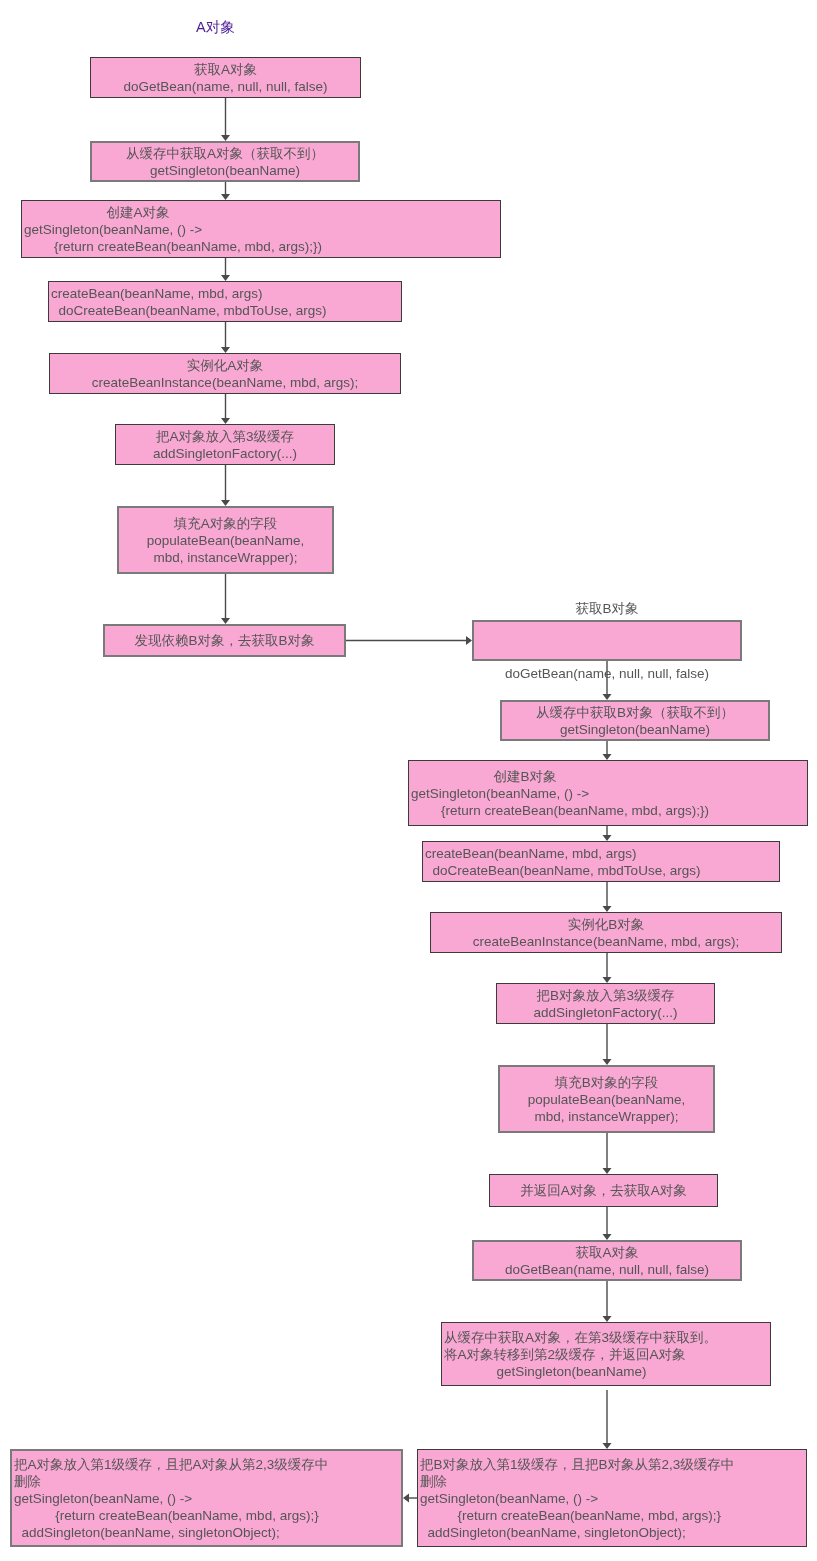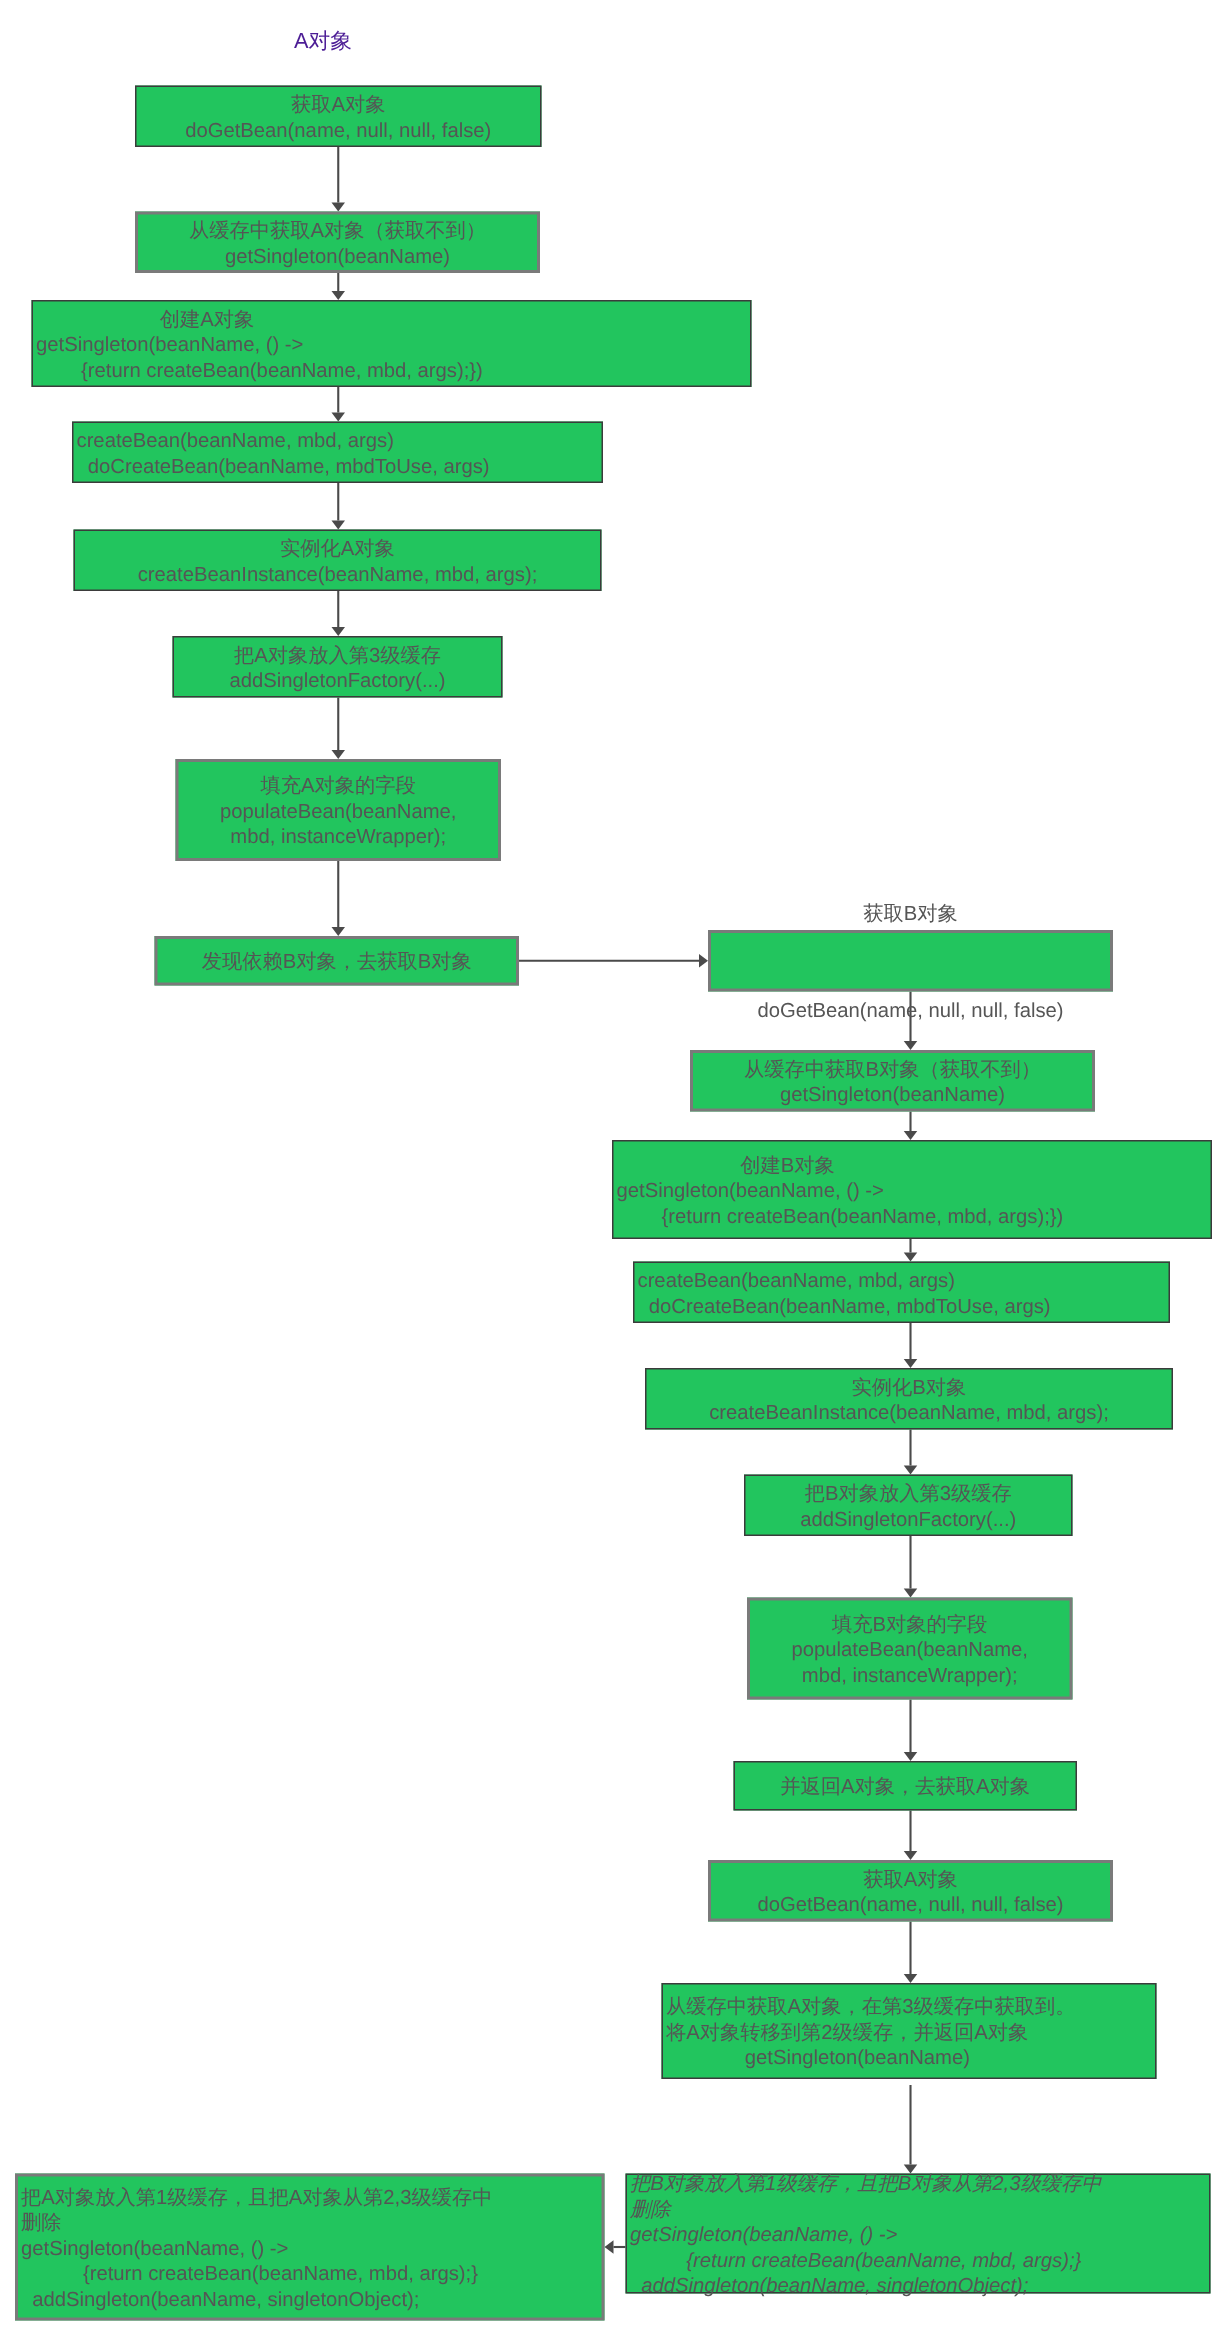--- a/index.html
+++ b/index.html
@@ -19,21 +19,21 @@
     position: absolute;
     left: 0;
     top: 0;
     width: 817px;
     height: 1561px;
     pointer-events: none;
   }
   .node {
     position: absolute;
     box-sizing: border-box;
-    background: #22c55e;
+    background: #f9a8d4;
     border: 1px solid #3b3b3b;
     color: #555555;
     font-size: 13.5px;
     line-height: 17px;
     display: flex;
     flex-direction: column;
     justify-content: center;
     white-space: pre;
     z-index: 2;
   }
@@ -137,24 +137,24 @@
 
 <div class="node center" style="left: 90px; top: 57px; width: 271px; height: 41px;"><span class="ln">获取A对象</span><span class="ln">doGetBean(name, null, null, false)</span></div>
     <div class="node center thick" style="left: 90px; top: 141px; width: 270px; height: 41px;"><span class="ln">从缓存中获取A对象（获取不到）</span><span class="ln">getSingleton(beanName)</span></div>
     <div class="node left" style="left: 21px; top: 200px; width: 480px; height: 58px;"><span class="ln">                      创建A对象</span><span class="ln">getSingleton(beanName, () -&gt;</span><span class="ln">        {return createBean(beanName, mbd, args);})</span></div>
     <div class="node left" style="left: 48px; top: 281px; width: 354px; height: 41px;"><span class="ln">createBean(beanName, mbd, args)</span><span class="ln">  doCreateBean(beanName, mbdToUse, args)</span></div>
     <div class="node center" style="left: 49px; top: 353px; width: 352px; height: 41px;"><span class="ln">实例化A对象</span><span class="ln">createBeanInstance(beanName, mbd, args);</span></div>
     <div class="node center" style="left: 115px; top: 424px; width: 220px; height: 41px;"><span class="ln">把A对象放入第3级缓存</span><span class="ln">addSingletonFactory(...)</span></div>
     <div class="node center thick" style="left: 117px; top: 506px; width: 217px; height: 68px;"><span class="ln">填充A对象的字段</span><span class="ln">populateBean(beanName,</span><span class="ln">mbd, instanceWrapper);</span></div>
     <div class="node center thick" style="left: 103px; top: 624px; width: 243px; height: 33px;"><span class="ln">发现依赖B对象，去获取B对象</span></div>
     <div class="node center thick" style="left: 472px; top: 620px; width: 270px; height: 41px; gap: 48px;"><span class="ln">获取B对象</span><span class="ln">doGetBean(name, null, null, false)</span></div>
-    <div class="node center thick" style="left: 460px; top: 700px; width: 270px; height: 41px;"><span class="ln">从缓存中获取B对象（获取不到）</span><span class="ln">getSingleton(beanName)</span></div>
+    <div class="node center thick" style="left: 500px; top: 700px; width: 270px; height: 41px;"><span class="ln">从缓存中获取B对象（获取不到）</span><span class="ln">getSingleton(beanName)</span></div>
     <div class="node left" style="left: 408px; top: 760px; width: 400px; height: 66px;"><span class="ln">                      创建B对象</span><span class="ln">getSingleton(beanName, () -&gt;</span><span class="ln">        {return createBean(beanName, mbd, args);})</span></div>
     <div class="node left" style="left: 422px; top: 841px; width: 358px; height: 41px;"><span class="ln">createBean(beanName, mbd, args)</span><span class="ln">  doCreateBean(beanName, mbdToUse, args)</span></div>
     <div class="node center" style="left: 430px; top: 912px; width: 352px; height: 41px;"><span class="ln">实例化B对象</span><span class="ln">createBeanInstance(beanName, mbd, args);</span></div>
     <div class="node center" style="left: 496px; top: 983px; width: 219px; height: 41px;"><span class="ln">把B对象放入第3级缓存</span><span class="ln">addSingletonFactory(...)</span></div>
     <div class="node center thick" style="left: 498px; top: 1065px; width: 217px; height: 68px;"><span class="ln">填充B对象的字段</span><span class="ln">populateBean(beanName,</span><span class="ln">mbd, instanceWrapper);</span></div>
     <div class="node center" style="left: 489px; top: 1174px; width: 229px; height: 33px;"><span class="ln">并返回A对象，去获取A对象</span></div>
     <div class="node center thick" style="left: 472px; top: 1240px; width: 270px; height: 41px;"><span class="ln">获取A对象</span><span class="ln">doGetBean(name, null, null, false)</span></div>
     <div class="node left" style="left: 441px; top: 1322px; width: 330px; height: 64px;"><span class="ln">从缓存中获取A对象，在第3级缓存中获取到。</span><span class="ln">将A对象转移到第2级缓存，并返回A对象</span><span class="ln">              getSingleton(beanName)</span></div>
     <div class="node left thick" style="left: 10px; top: 1449px; width: 393px; height: 98px;"><span class="ln">把A对象放入第1级缓存，且把A对象从第2,3级缓存中</span><span class="ln">删除</span><span class="ln">getSingleton(beanName, () -&gt;</span><span class="ln">           {return createBean(beanName, mbd, args);}</span><span class="ln">  addSingleton(beanName, singletonObject);</span></div>
-    <div class="node left" style="left: 417px; top: 1449px; width: 390px; height: 80px; font-style: italic;"><span class="ln">把B对象放入第1级缓存，且把B对象从第2,3级缓存中</span><span class="ln">删除</span><span class="ln">getSingleton(beanName, () -&gt;</span><span class="ln">          {return createBean(beanName, mbd, args);}</span><span class="ln">  addSingleton(beanName, singletonObject);</span></div>
+    <div class="node left" style="left: 417px; top: 1449px; width: 390px; height: 98px;"><span class="ln">把B对象放入第1级缓存，且把B对象从第2,3级缓存中</span><span class="ln">删除</span><span class="ln">getSingleton(beanName, () -&gt;</span><span class="ln">          {return createBean(beanName, mbd, args);}</span><span class="ln">  addSingleton(beanName, singletonObject);</span></div>
   </div>
 
 </body></html>

